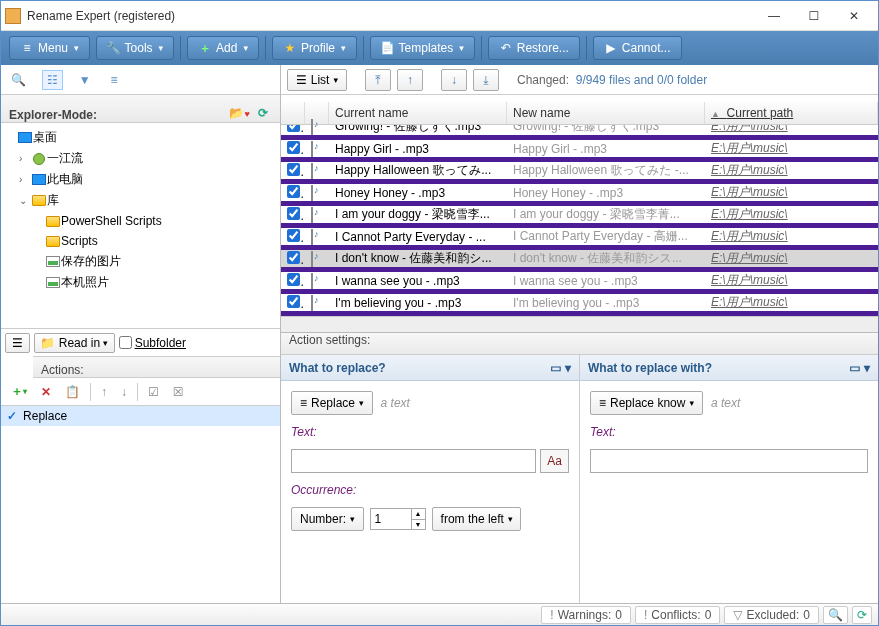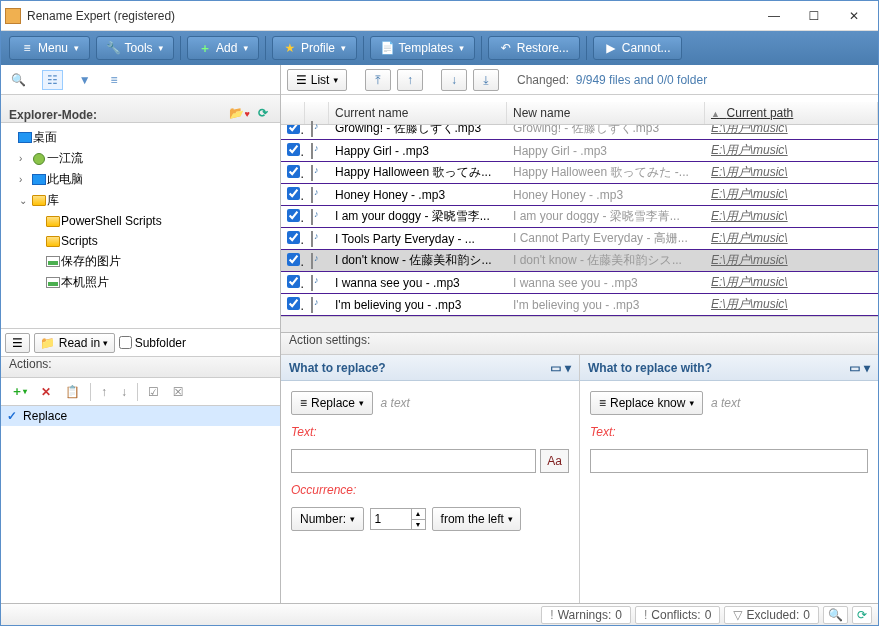--- a/index.html
+++ b/index.html
@@ -33,61 +33,61 @@
 .expander { width: 12px; color: #666; font-size: 10px; }
 .node-icon { width: 16px; height: 16px; display: inline-flex; align-items: center; justify-content: center; }
 .folder-ic { background: linear-gradient(#ffe082,#ffc107); border:1px solid #d09000; width:14px; height:11px; border-radius:1px; }
 .monitor-ic { width:14px; height:11px; background:#2196f3; border:1px solid #1565c0; }
 .user-ic { width:12px; height:12px; border-radius:50%; background:#8bc34a; border:1px solid #558b2f; }
 .pic-ic { width:14px; height:11px; background:#fff; border:1px solid #888; position:relative; }
 .pic-ic::after{content:"";position:absolute;bottom:1px;left:1px;right:1px;height:4px;background:#4caf50;}
 
 .readin-bar { height: 28px; border-top: 1px solid #ccc; display: flex; align-items: center; padding: 0 4px; gap: 4px; }
 .readin-btn { border: 1px solid #aaa; background: linear-gradient(#fff,#eee); padding: 2px 6px; border-radius: 2px; display: flex; align-items: center; gap: 3px; cursor:pointer; }
-.chk { display: flex; align-items: center; gap: 3px; }
-
-.actions-hdr { height: 22px; background: linear-gradient(#f7f7f7,#eaeaea); border-top:1px solid #ccc; border-bottom: 1px solid #ccc; display: flex; align-items: flex-start; padding: 0 8px; color: #444; }
+.chk { display: flex; align-items: center; gap: 3px; text-decoration: underline; }
+
+.actions-hdr { height: 22px; background: linear-gradient(#f7f7f7,#eaeaea); border-top:1px solid #ccc; border-bottom: 1px solid #ccc; display: flex; align-items: flex-end; padding: 0 8px; color: #444; margin-left: 32px; }
 .actions-toolbar { height: 28px; border-bottom: 1px solid #ccc; display: flex; align-items: center; padding: 0 4px; gap: 2px; }
 .at-btn { padding: 3px 5px; border: 1px solid transparent; cursor: pointer; display:flex; align-items:center; }
 .actions-list { flex: 1; overflow: auto; }
 .action-row { display: flex; align-items: center; padding: 3px 6px; gap: 6px; background: #d6e9ff; }
 .check-blue { color: #1e6fd6; font-weight: bold; }
 
 .right-top { display: flex; flex-direction: column; border-bottom: 1px solid #bbb; flex: 1; min-height: 0; }
 .rt-toolbar { height: 30px; border-bottom: 1px solid #ccc; display: flex; align-items: center; padding: 0 6px; gap: 6px; }
 .list-btn { border:1px solid #aaa; background:linear-gradient(#fff,#eee); padding:3px 8px; border-radius:2px; display:flex; align-items:center; gap:4px; cursor:pointer; }
 .nav-btn { border:1px solid #aaa; background:linear-gradient(#fff,#eee); width:26px; height:22px; display:flex; align-items:center; justify-content:center; color:#4a7db0; cursor:pointer; border-radius:2px; }
 .rt-status { margin-left: 12px; color: #666; }
 .rt-status .val { color:#4a7db0; }
 
 .grid { flex:1; overflow:auto; position:relative; }
 .grid-head { display:flex; background:linear-gradient(#fdfdfd,#ececec); border-bottom:1px solid #ccc; position:sticky; top:7px; }
 .gh { padding:4px 6px; border-right:1px solid #ddd; color:#333; font-weight:normal; }
 .col-chk{width:24px;} .col-ic{width:24px;} .col-cur{width:178px;} .col-new{width:198px;} .col-path{flex:1;text-decoration:underline;}
-.grid-row { display:flex; align-items:center; border-bottom:1px solid #4c1d95; height:22px; }
+.grid-row { display:flex; align-items:center; border-bottom:5px solid #4c1d95; height:22px; }
 .grid-row.sel{background:#d7d7d7;}
 .gc{padding:2px 6px; white-space:nowrap; overflow:hidden; text-overflow:ellipsis;}
 .gc.col-new{color:#999;}
 .gc.col-path{color:#666; font-style:italic;}
 .file-ic{width:14px;height:14px;border:1px solid #888;background:#fff;position:relative;}
 .file-ic::after{content:"♪";position:absolute;top:-1px;left:2px;font-size:9px;color:#4a7db0;}
 input[type=checkbox]{accent-color:#1e6fd6;}
 .hscroll{height:16px;background:#eee;border-top:1px solid #ccc;}
 
 .settings-hdr { height: 22px; background: linear-gradient(#f7f7f7,#eaeaea); border-bottom: 1px solid #ccc; display: flex; align-items: flex-start; padding: 0 8px; color: #444; }
 .panels { display:flex; height: 248px; }
 .panel { flex:1; border-right:1px solid #ccc; display:flex; flex-direction:column; }
 .panel:last-child{border-right:none;}
 .panel-hdr { height:26px; background:linear-gradient(#eef3f9,#dde7f2); border-bottom:1px solid #bcd; display:flex; align-items:center; padding:0 8px; font-weight:bold; color:#2a5a8a; }
 .panel-hdr .sp{flex:1;}
 .panel-body { padding:10px; display:flex; flex-direction:column; gap:10px; }
 .mode-row { display:flex; align-items:center; gap:8px; }
 .mode-btn { border:1px solid #aaa; background:linear-gradient(#fff,#eee); padding:4px 8px; border-radius:2px; display:flex; align-items:center; gap:4px; cursor:pointer; }
 .hint { color:#999; font-style:italic; }
-.lbl { color:#ef4444; font-style:italic; }
+.lbl { color:#701a75; font-style:italic; }
 .txt-row { display:flex; gap:4px; }
 .txt-row input[type=text]{ flex:1; border:1px solid #aaa; padding:4px; }
 .aa-btn { border:1px solid #aaa; padding:4px 6px; background:#f7f7f7; color:#7f1d1d; cursor:pointer; }
 .occ-row { display:flex; gap:6px; align-items:center; }
 .spin { display:flex; border:1px solid #aaa; }
 .spin input{ width:40px; border:none; padding:3px 4px; }
 .spin .sb { width:14px; display:flex; flex-direction:column; }
 .spin .sb div{flex:1;display:flex;align-items:center;justify-content:center;font-size:7px;border-left:1px solid #aaa;cursor:pointer;}
 .spin .sb div:first-child{border-bottom:1px solid #aaa;}
 
@@ -315,21 +315,21 @@
             <div class="grid-row">
               <div class="gc col-chk"><input type="checkbox" checked="" style=""></div>
               <div class="gc col-ic"><span class="file-ic"></span></div>
               <div class="gc col-cur">I am your doggy - 梁晓雪李...</div>
               <div class="gc col-new">I am your doggy - 梁晓雪李菁...</div>
               <div class="gc col-path">E:\用户\music\</div>
             </div>
             <div class="grid-row">
               <div class="gc col-chk"><input type="checkbox" checked="" style=""></div>
               <div class="gc col-ic"><span class="file-ic"></span></div>
-              <div class="gc col-cur">I Tools Party Everyday - ...</div>
+              <div class="gc col-cur">I Cannot Party Everyday - ...</div>
               <div class="gc col-new">I Cannot Party Everyday - 高姗...</div>
               <div class="gc col-path">E:\用户\music\</div>
             </div>
             <div class="grid-row sel">
               <div class="gc col-chk"><input type="checkbox" checked="" style=""></div>
               <div class="gc col-ic"><span class="file-ic"></span></div>
               <div class="gc col-cur">I don't know - 佐藤美和韵シ...</div>
               <div class="gc col-new">I don't know - 佐藤美和韵シス...</div>
               <div class="gc col-path">E:\用户\music\</div>
             </div>

